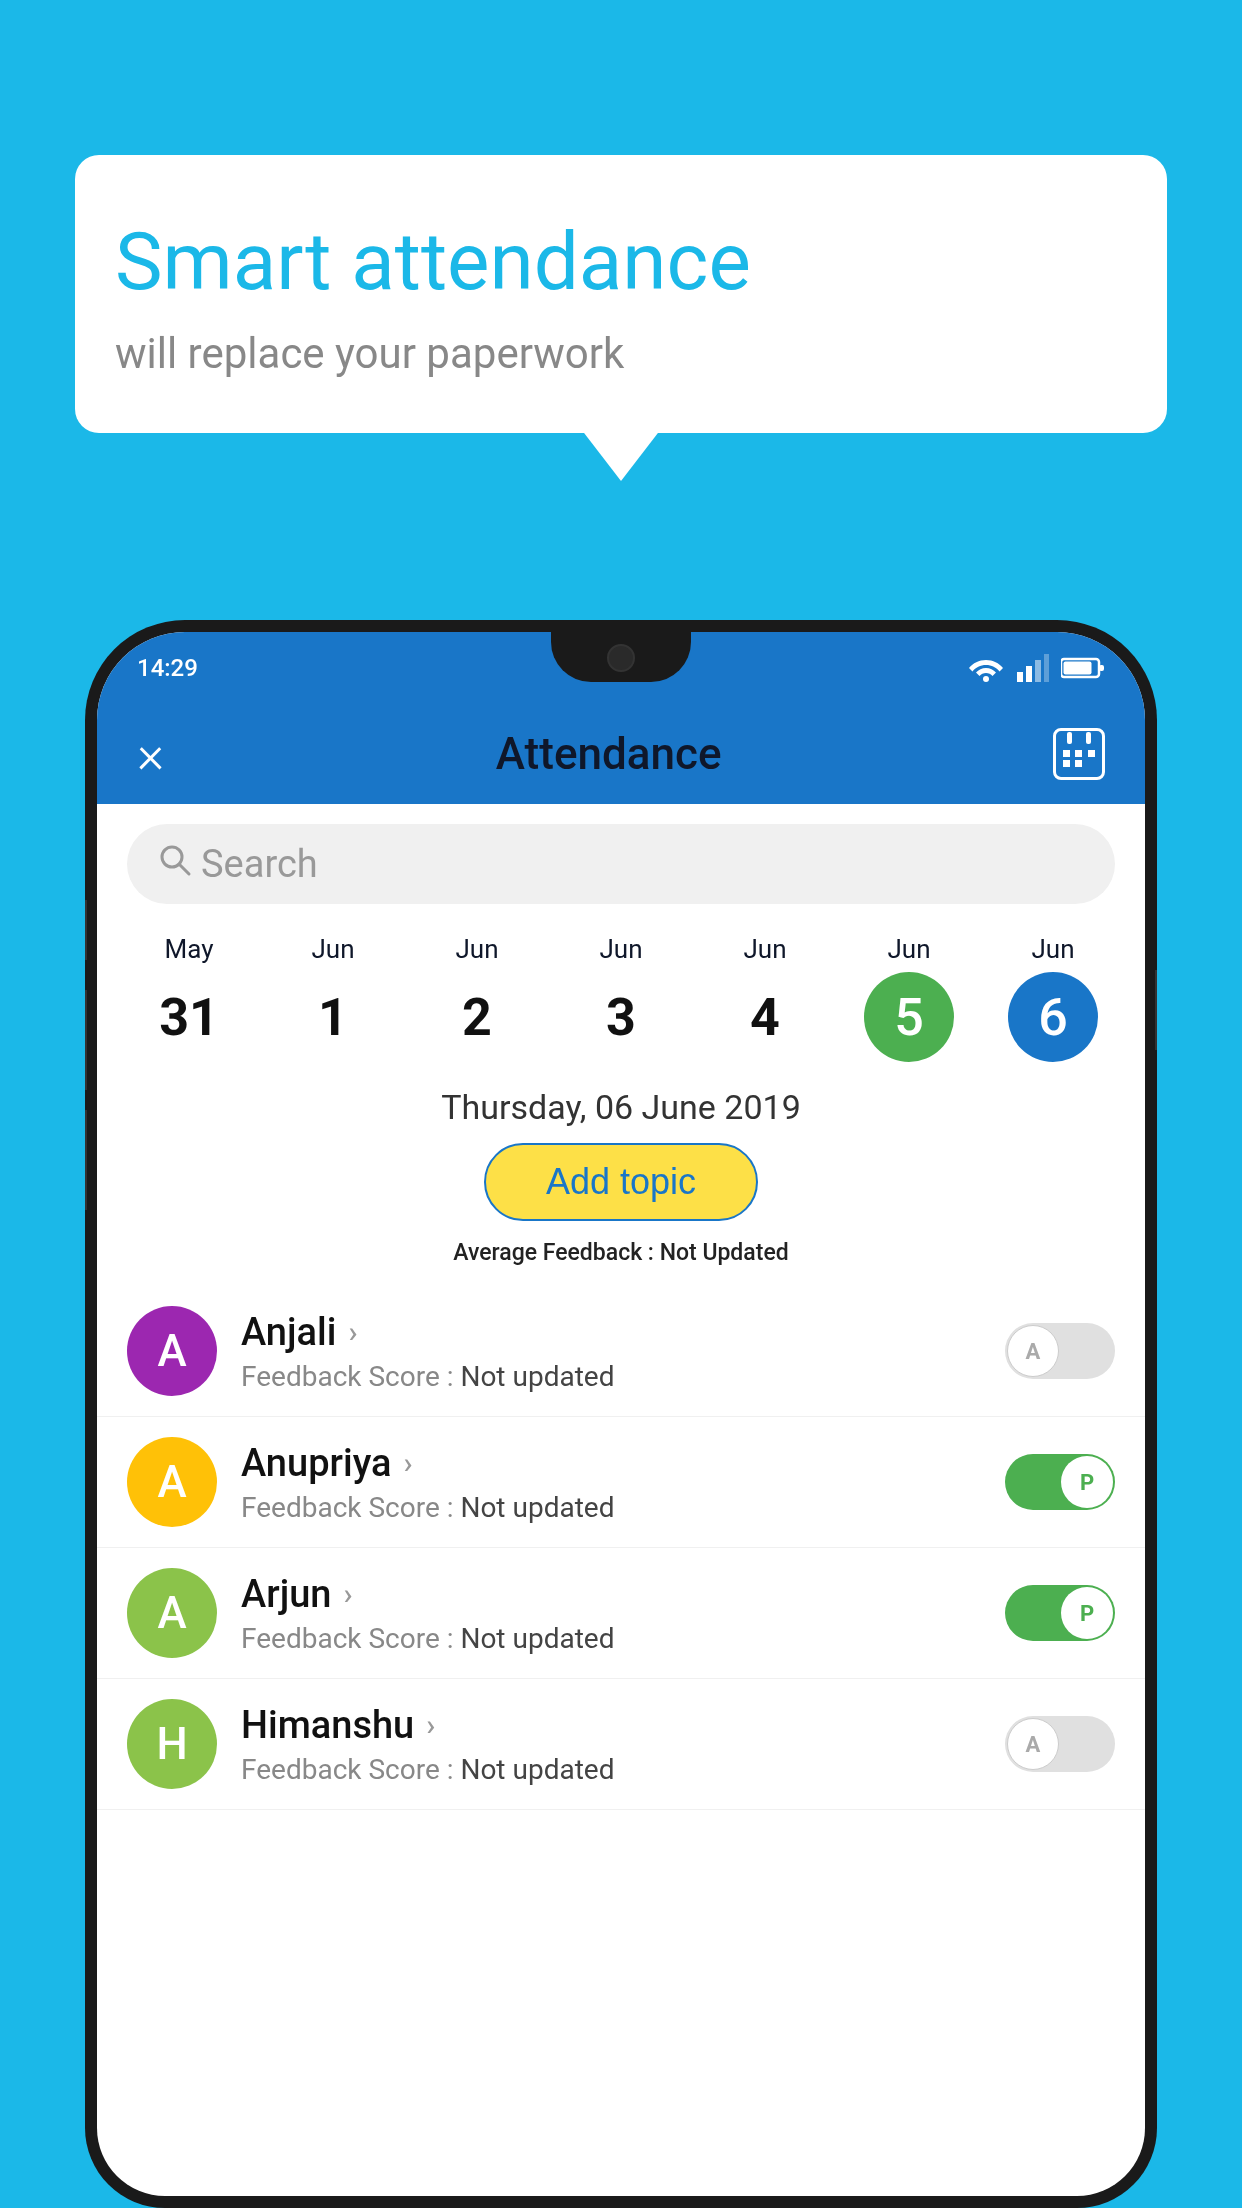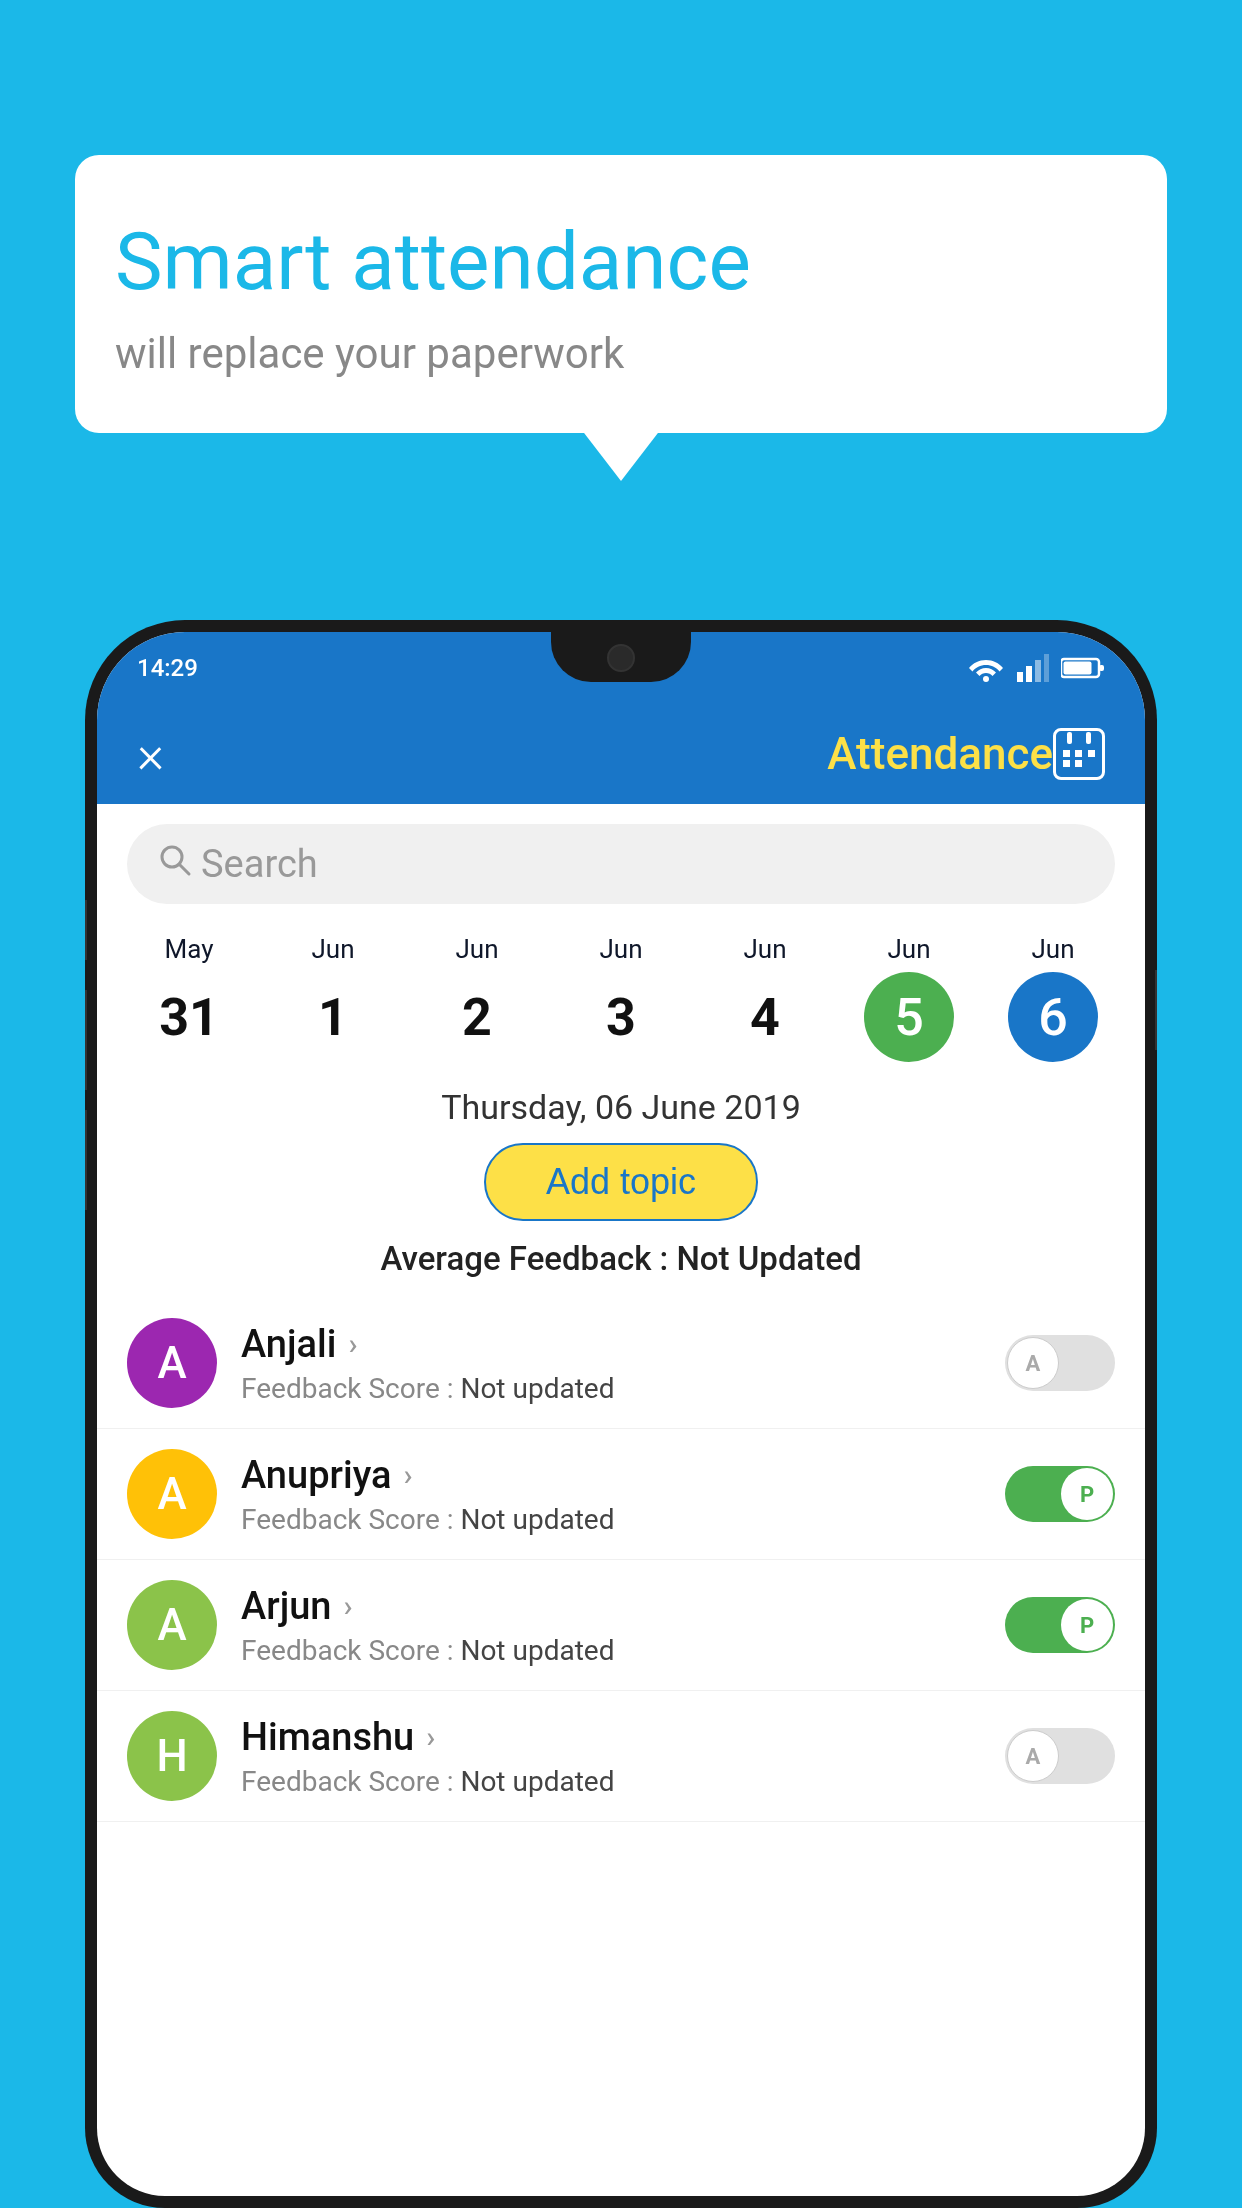--- a/index.html
+++ b/index.html
@@ -133,25 +133,25 @@
     
     .app-bar {
       background: #1976C8;
       height: 100px;
       display: flex;
       align-items: center;
       padding: 0 40px;
     }
 
     .app-bar-title {
-      color: #fde047;
+      color: #0f172a;
       font-size: 44px;
       font-weight: 500;
       flex: 1;
-      text-align: right;
+      text-align: center;
     }
 
     .app-bar-icon {
       color: white;
       font-size: 44px;
       cursor: pointer;
     }
 
     
     .search-container {
@@ -239,21 +239,21 @@
       font-size: 36px;
       padding: 16px 60px;
       border-radius: 50px;
       cursor: pointer;
       width: fit-content;
     }
 
     
     .avg-feedback {
       text-align: center;
-      font-size: 33px;
+      font-size: 23px;
       color: #777;
       margin: 18px 0 10px;
     }
 
     .avg-feedback span {
       color: #222;
       font-weight: 500;
     }
 
     

